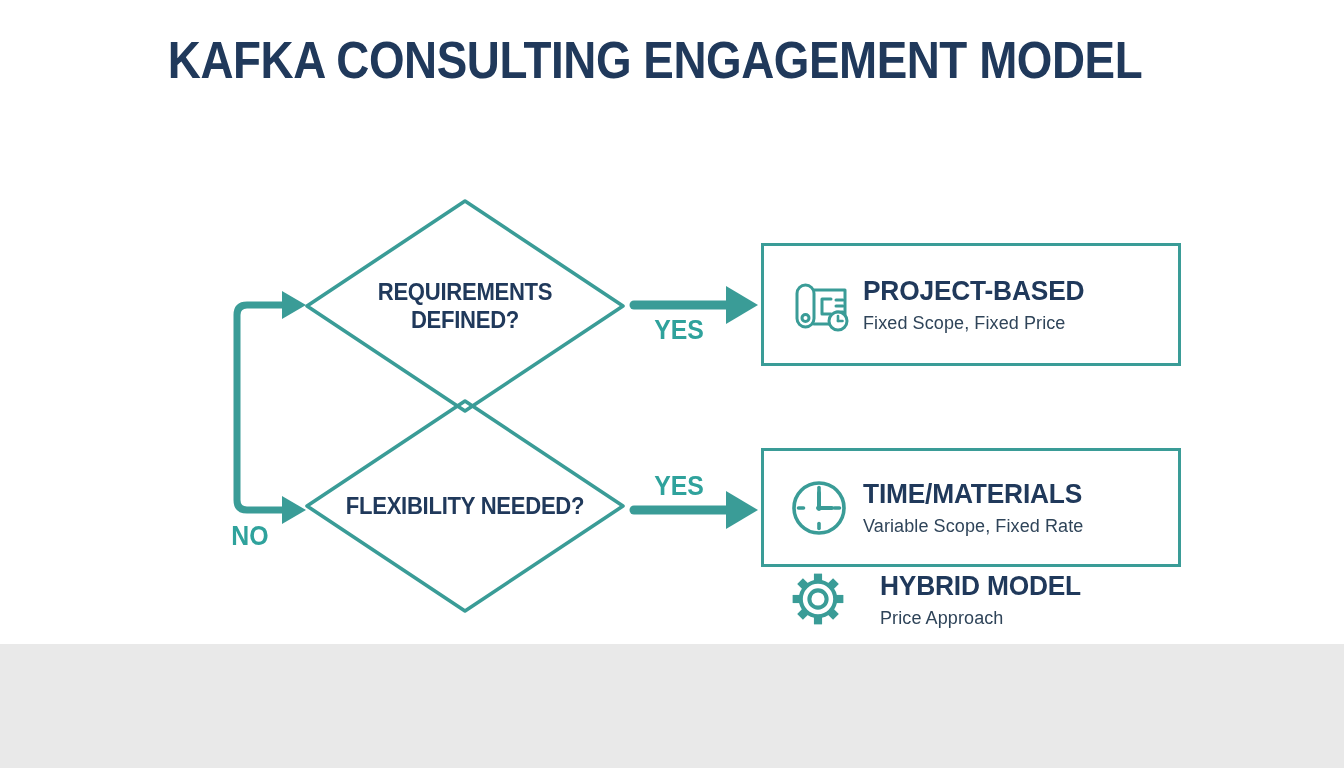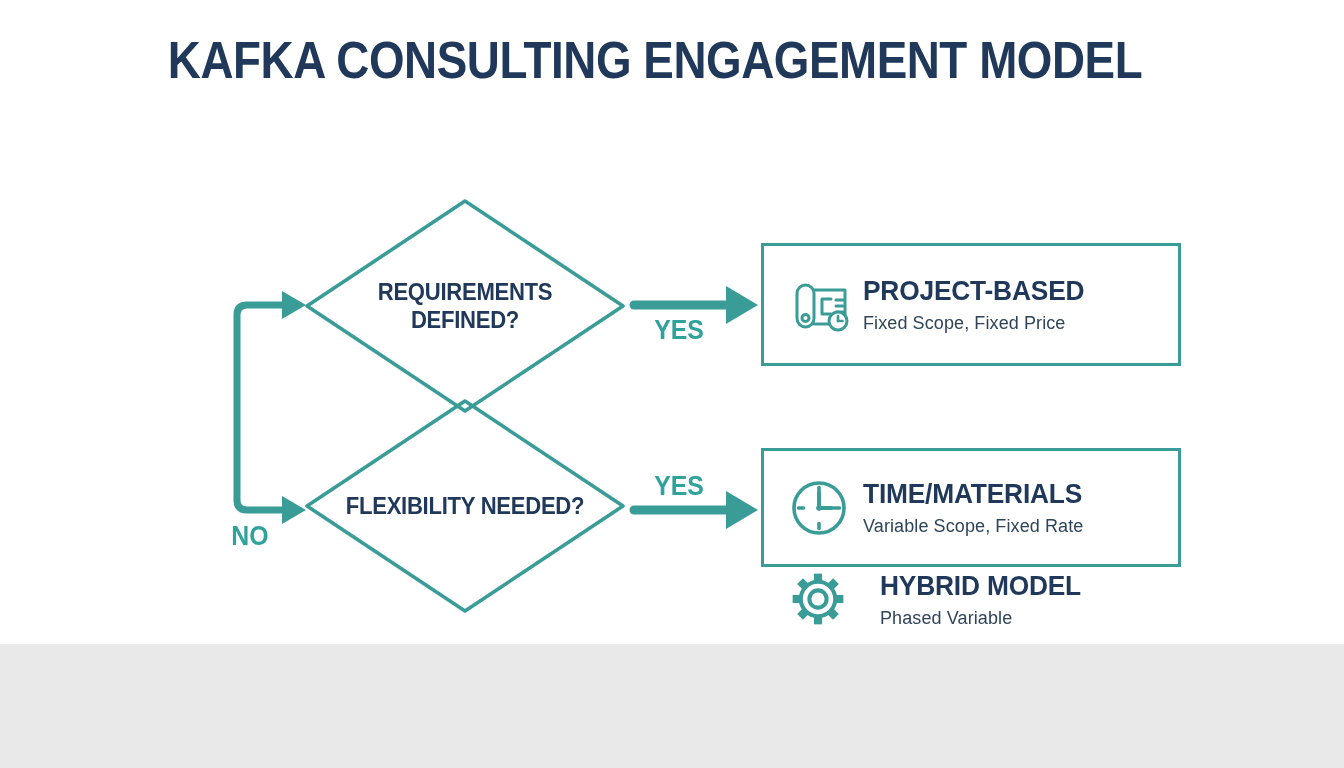--- a/index.html
+++ b/index.html
@@ -163,17 +163,17 @@
         <line x1="17" y1="32" x2="4" y2="32"></line>
         <line x1="21.4" y1="21.4" x2="12.2" y2="12.2"></line>
         <line x1="32" y1="17" x2="32" y2="4"></line>
         <line x1="42.6" y1="21.4" x2="51.8" y2="12.2"></line>
       </g>
       <circle class="icon-fillwhite" cx="32" cy="32" r="19" stroke-width="4.5"></circle>
       <circle class="icon-stroke" cx="32" cy="32" r="9.5" stroke-width="4.5"></circle>
     </svg>
     <div class="outcome-text" style="margin-left:33px;">
       <div class="outcome-title">HYBRID MODEL</div>
-      <div class="outcome-sub">Phased Variable</div>
+      <div class="outcome-sub">Price Approach</div>
     </div>
   </div>
 
 </div>
 
 </body></html>

